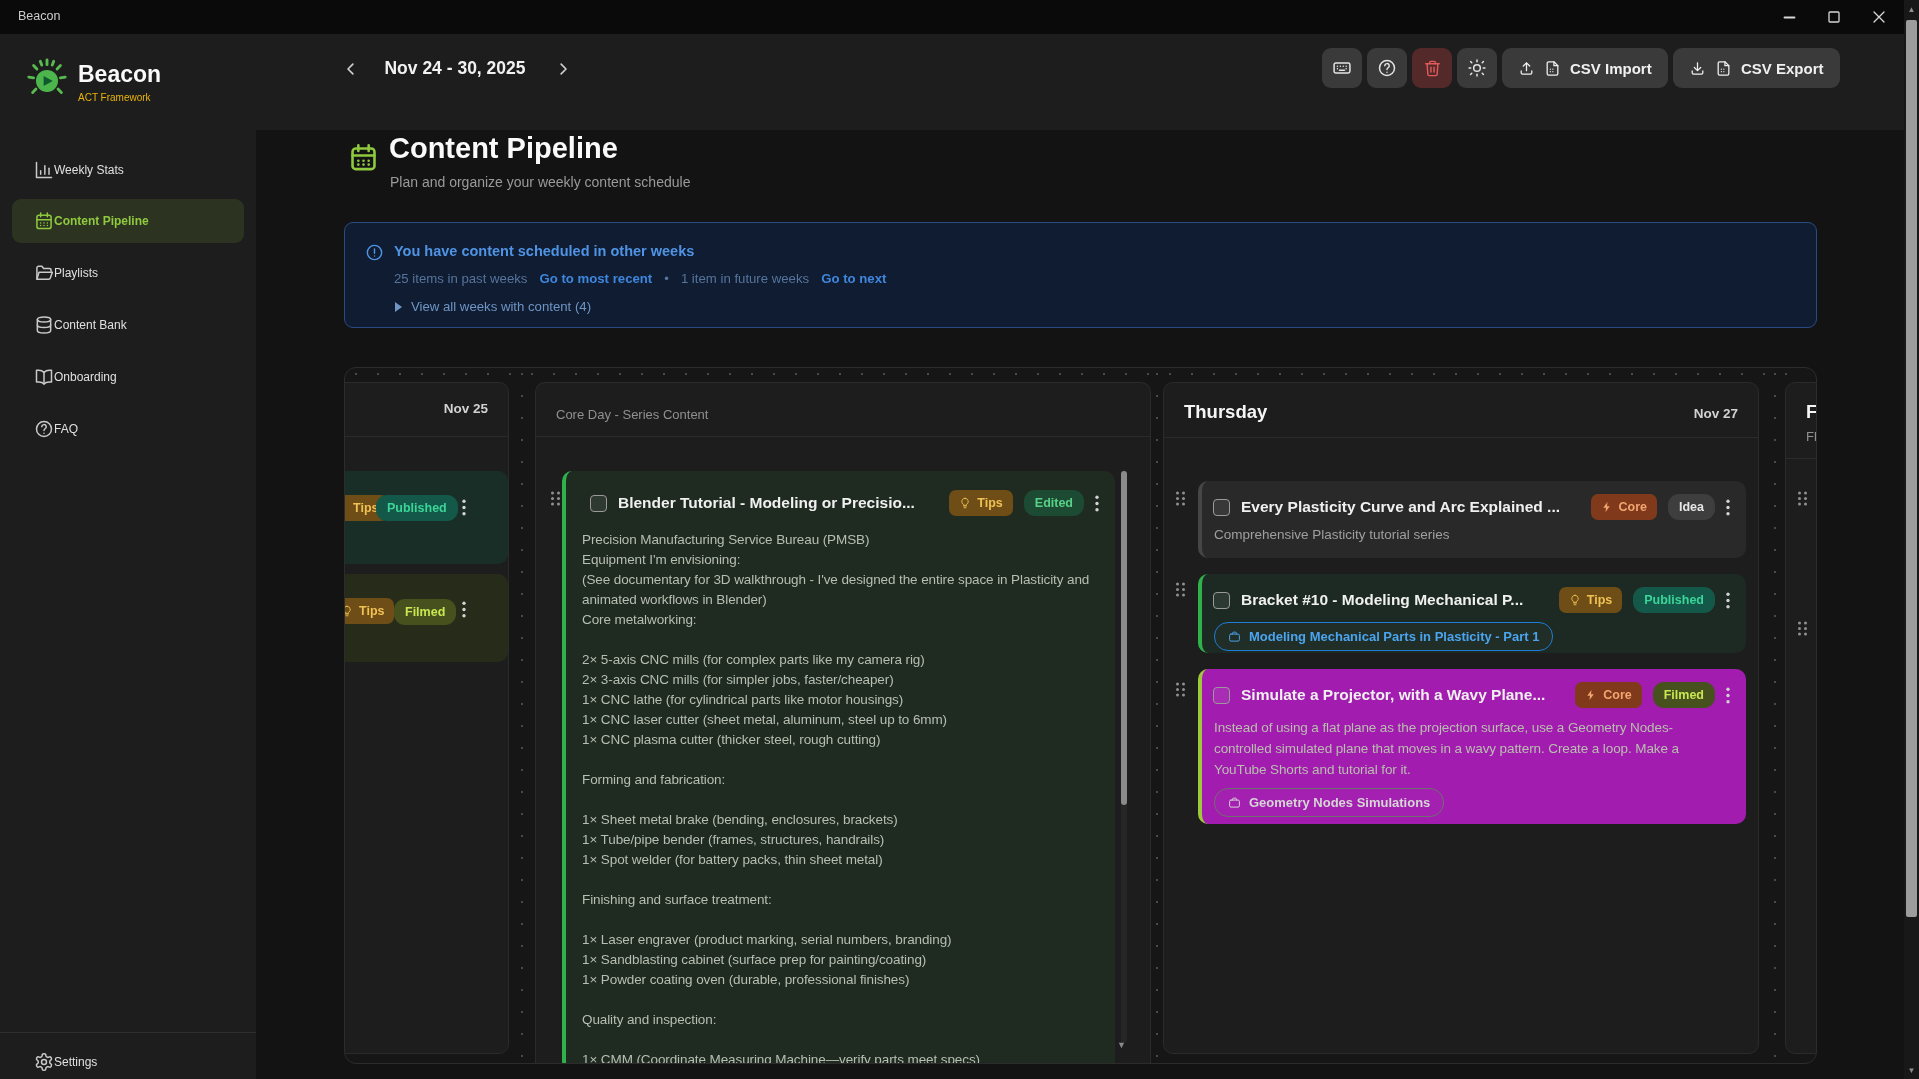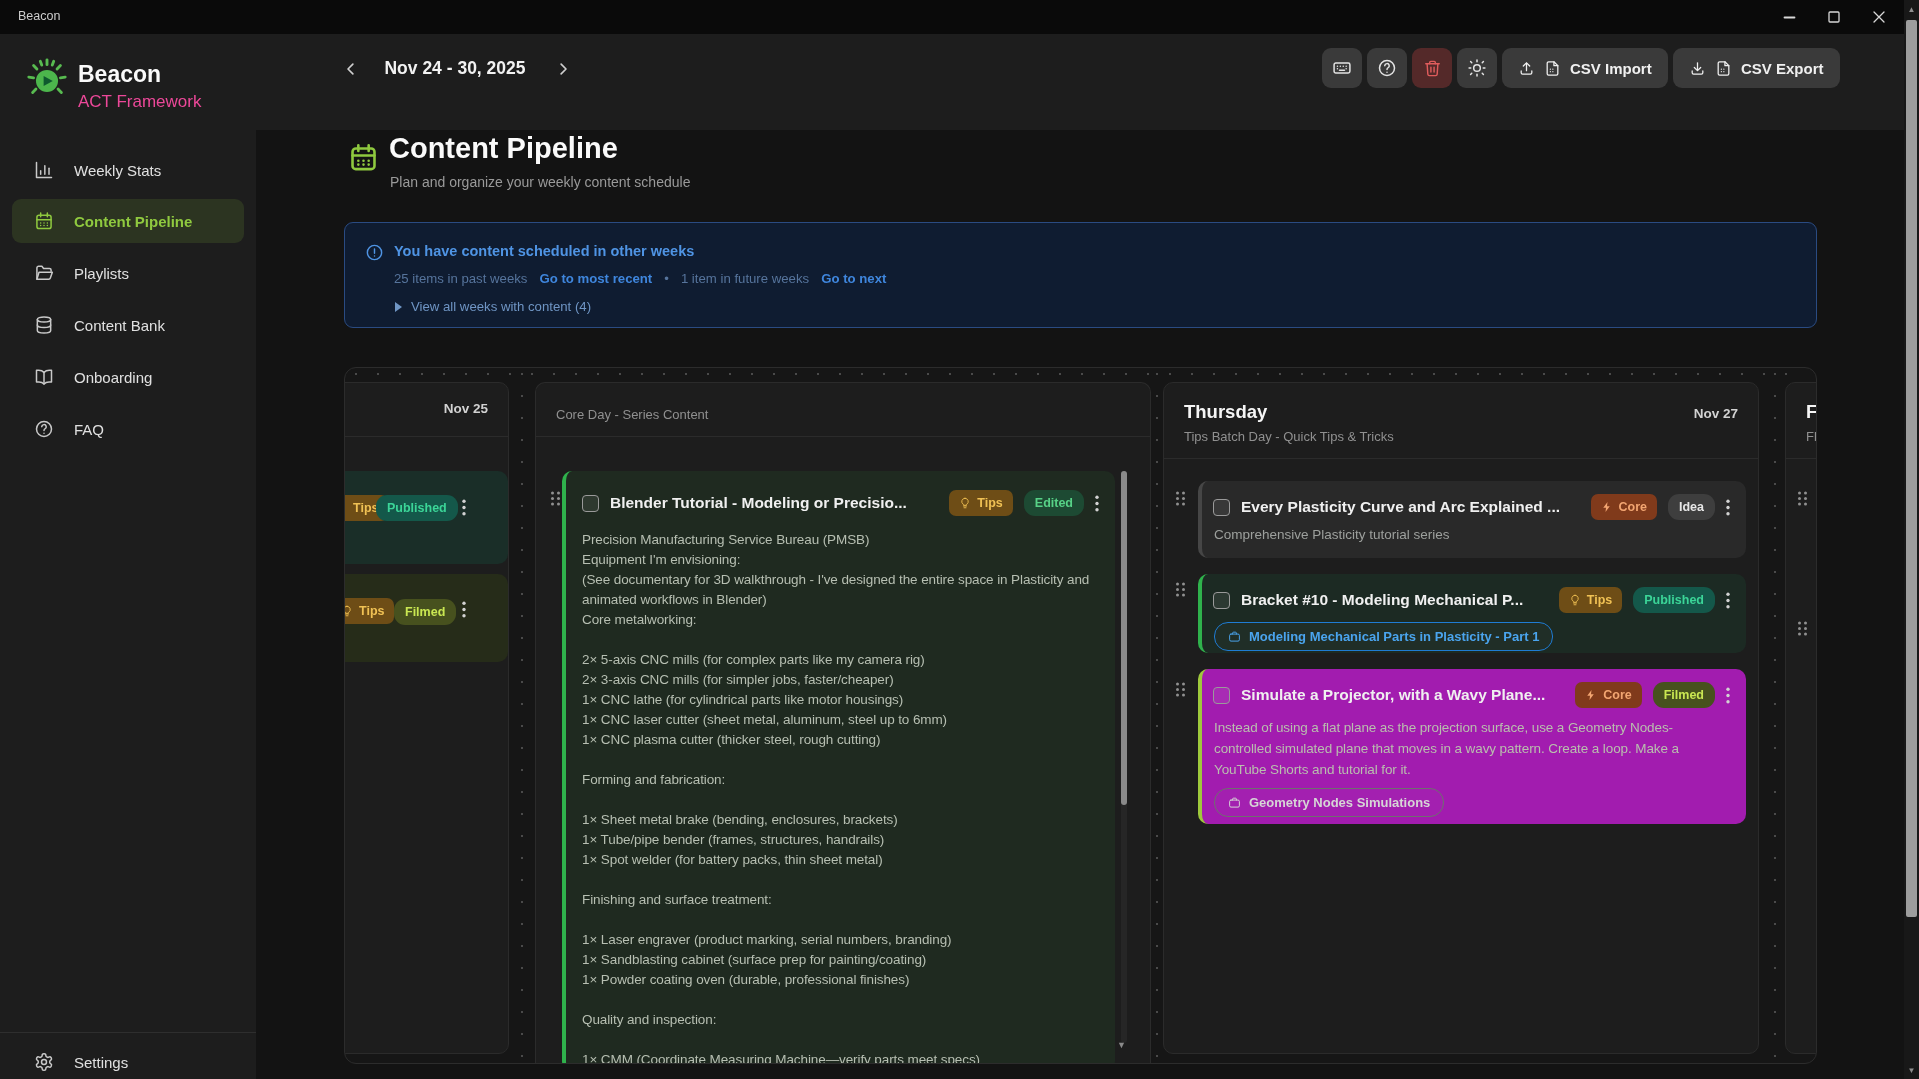--- a/index.html
+++ b/index.html
@@ -15,23 +15,23 @@
   .winbtn{top:0;width:36px;height:34px;display:flex;align-items:center;justify-content:center;color:#d8d8d8}
 
   
   .vscroll{left:1904px;top:0;width:15px;height:1079px;background:#181818}
   .vscroll .thumb{left:2px;top:20px;width:11px;height:897px;background:#9d9d9d;border-radius:2px}
   .scroll-arr{left:0;width:15px;height:14px;display:flex;align-items:center;justify-content:center;color:#8f8f8f;font-size:8px}
 
   
   .sidebar{left:0;top:34px;width:256px;height:1045px;background:#1d1d1d;border-right:1px solid #060606}
   .brand-name{left:78px;top:27px;font-size:23px;font-weight:bold;color:#fafafa}
-  .brand-sub{left:78px;top:58px;font-size:17px;color:#ec4899}
-  .nav-item{left:12px;width:232px;height:44px;border-radius:9px;display:flex;align-items:center;gap:20px;
-            padding-left:22px;box-sizing:border-box;color:#e0e0e0;font-size:15px;cursor:default}
+  .brand-sub{left:78px;top:58px;font-size:10px;color:#eab308}
+  .nav-item{left:12px;width:232px;height:44px;border-radius:9px;display:flex;align-items:center;gap:0;
+            padding-left:22px;box-sizing:border-box;color:#e0e0e0;font-size:12px;cursor:default}
   .nav-item .nicon{color:#c9c9c9}
   .nav-item.active{background:rgba(150,205,65,.13);color:var(--c-accent-green);font-weight:bold}
   .nav-item.active .nicon{color:var(--c-accent-green)}
   .side-sep{left:0;top:998px;width:256px;height:1px;background:#2e2e2e}
 
   
   .toolbar{left:256px;top:34px;width:1648px;height:96px;background:#1d1d1d;border-bottom:1px solid #070707}
   .chev{top:20px;width:30px;height:30px;display:flex;align-items:center;justify-content:center;color:#cfcfcf}
   .week-label{left:123px;top:24px;width:152px;text-align:center;font-size:17.5px;font-weight:bold;color:#f2f2f2}
   .icon-btn{top:14px;width:40px;height:40px;border-radius:9px;background:#3a3a3a;display:flex;align-items:center;justify-content:center;color:#e3e3e3}
@@ -374,21 +374,21 @@
         <svg width="11" height="15" viewBox="0 0 11 15" fill="currentColor">
             <circle cx="2.5" cy="2" r="1.5"></circle>
             <circle cx="8.5" cy="2" r="1.5"></circle>
             <circle cx="2.5" cy="7.5" r="1.5"></circle>
             <circle cx="8.5" cy="7.5" r="1.5"></circle>
             <circle cx="2.5" cy="13" r="1.5"></circle>
             <circle cx="8.5" cy="13" r="1.5"></circle>
           </svg>
       </span>
       <div class="card accent-green" style="left:217px;top:103px;width:553px;height:600px;background:#1f2a20">
-        <div class="card-head" style="padding-top:19px;padding-left:16px">
+        <div class="card-head" style="padding-top:19px;padding-left:24px">
           <span class="cb"></span>
           <span class="card-title">Blender Tutorial - Modeling or Precisio...</span>
           <span class="tag tag-tips">
             <svg width="12" height="12" viewBox="0 0 24 24" class="stroke">
                 <path d="M9 18h6M10 21.5h4"></path>
                 <path d="M12 2.5a6.5 6.5 0 0 0-4.2 11.4c.9.8 1.4 1.6 1.5 2.6h5.4c.1-1 .6-1.8 1.5-2.6A6.5 6.5 0 0 0 12 2.5z"></path>
               </svg>
             <span>Tips</span>
           </span>
           <span class="badge badge-edited">Edited</span>
@@ -430,21 +430,20 @@
       <div class="inner-scroll-track" style="left:776px;top:103px;height:572px"></div>
       <div class="inner-scroll-thumb" style="left:776px;top:103px;height:334px"></div>
       <div class="abs" style="left:772px;top:672px;font-size:9px;color:#8a8a8a">▼</div>
 
       <div class="abs col" style="left:818px;top:14px;width:596px;height:672px">
         <div class="col-head">
           <div class="col-head-row">
             <span class="col-name">Thursday</span>
             <span class="col-date">Nov 27</span>
           </div>
-          <div class="col-sub">Tips Batch Day - Quick Tips &amp; Tricks</div>
         </div>
       </div>
 
       <span class="drag" style="left:830px;top:123px">
         <svg width="11" height="15" viewBox="0 0 11 15" fill="currentColor">
             <circle cx="2.5" cy="2" r="1.5"></circle>
             <circle cx="8.5" cy="2" r="1.5"></circle>
             <circle cx="2.5" cy="7.5" r="1.5"></circle>
             <circle cx="8.5" cy="7.5" r="1.5"></circle>
             <circle cx="2.5" cy="13" r="1.5"></circle>

